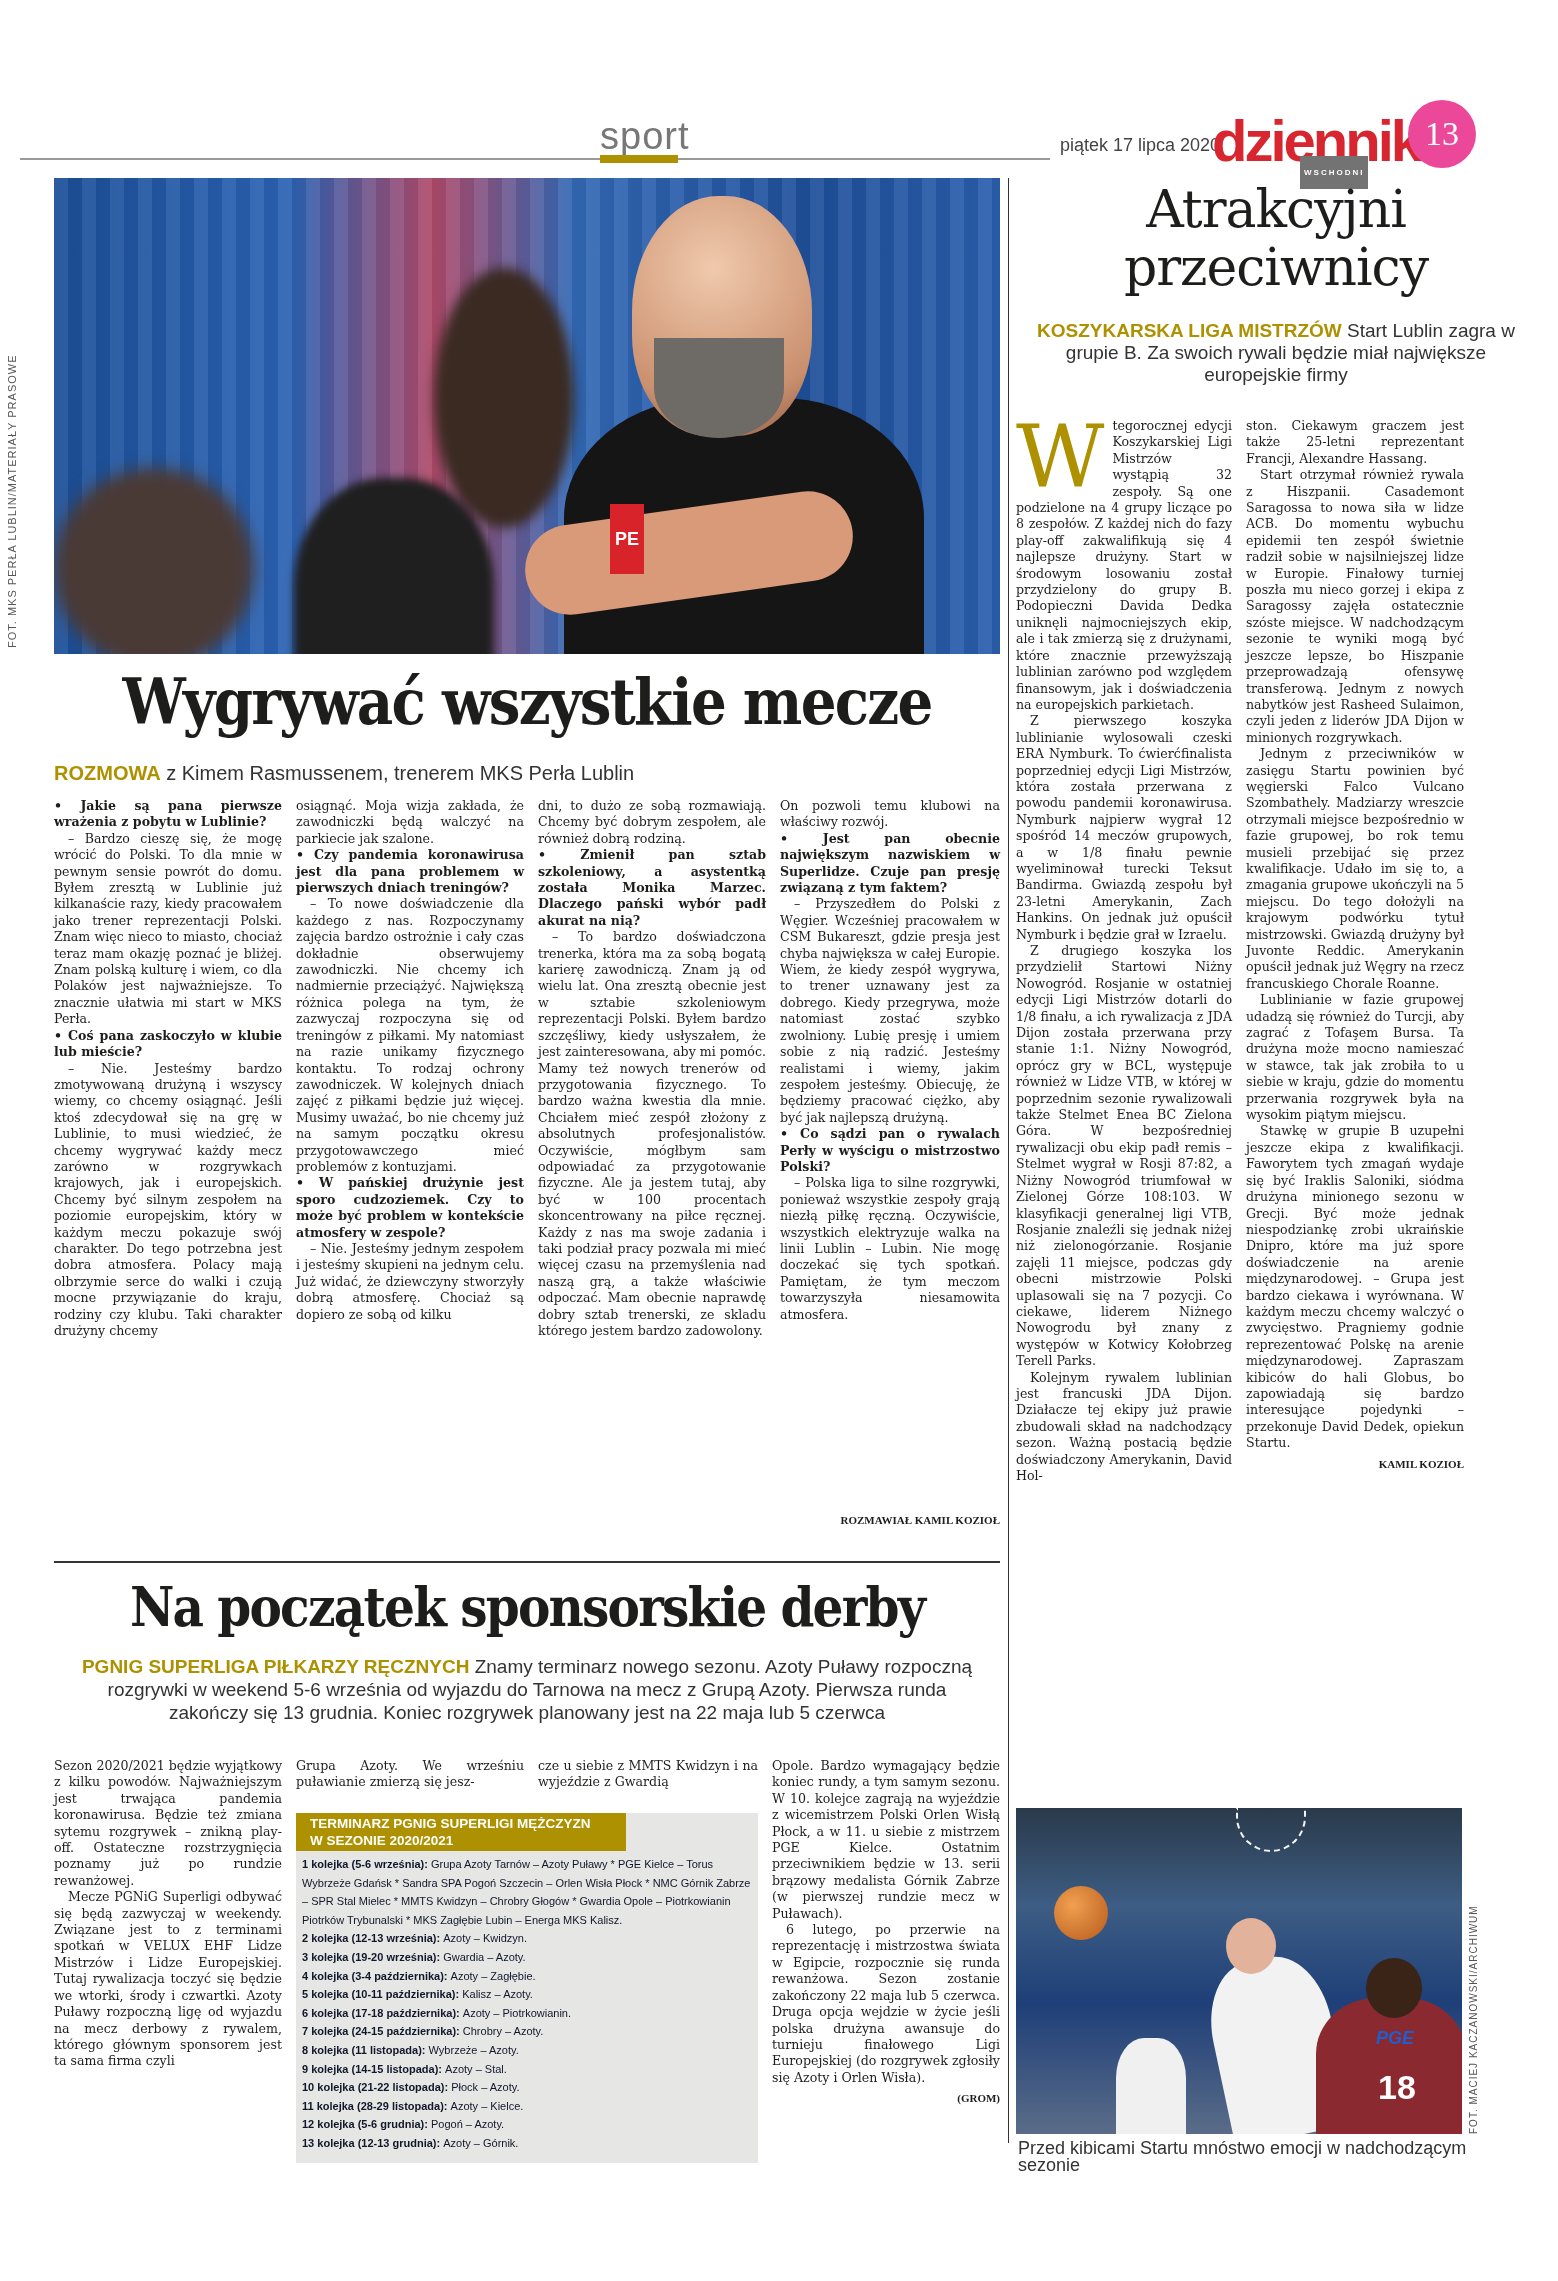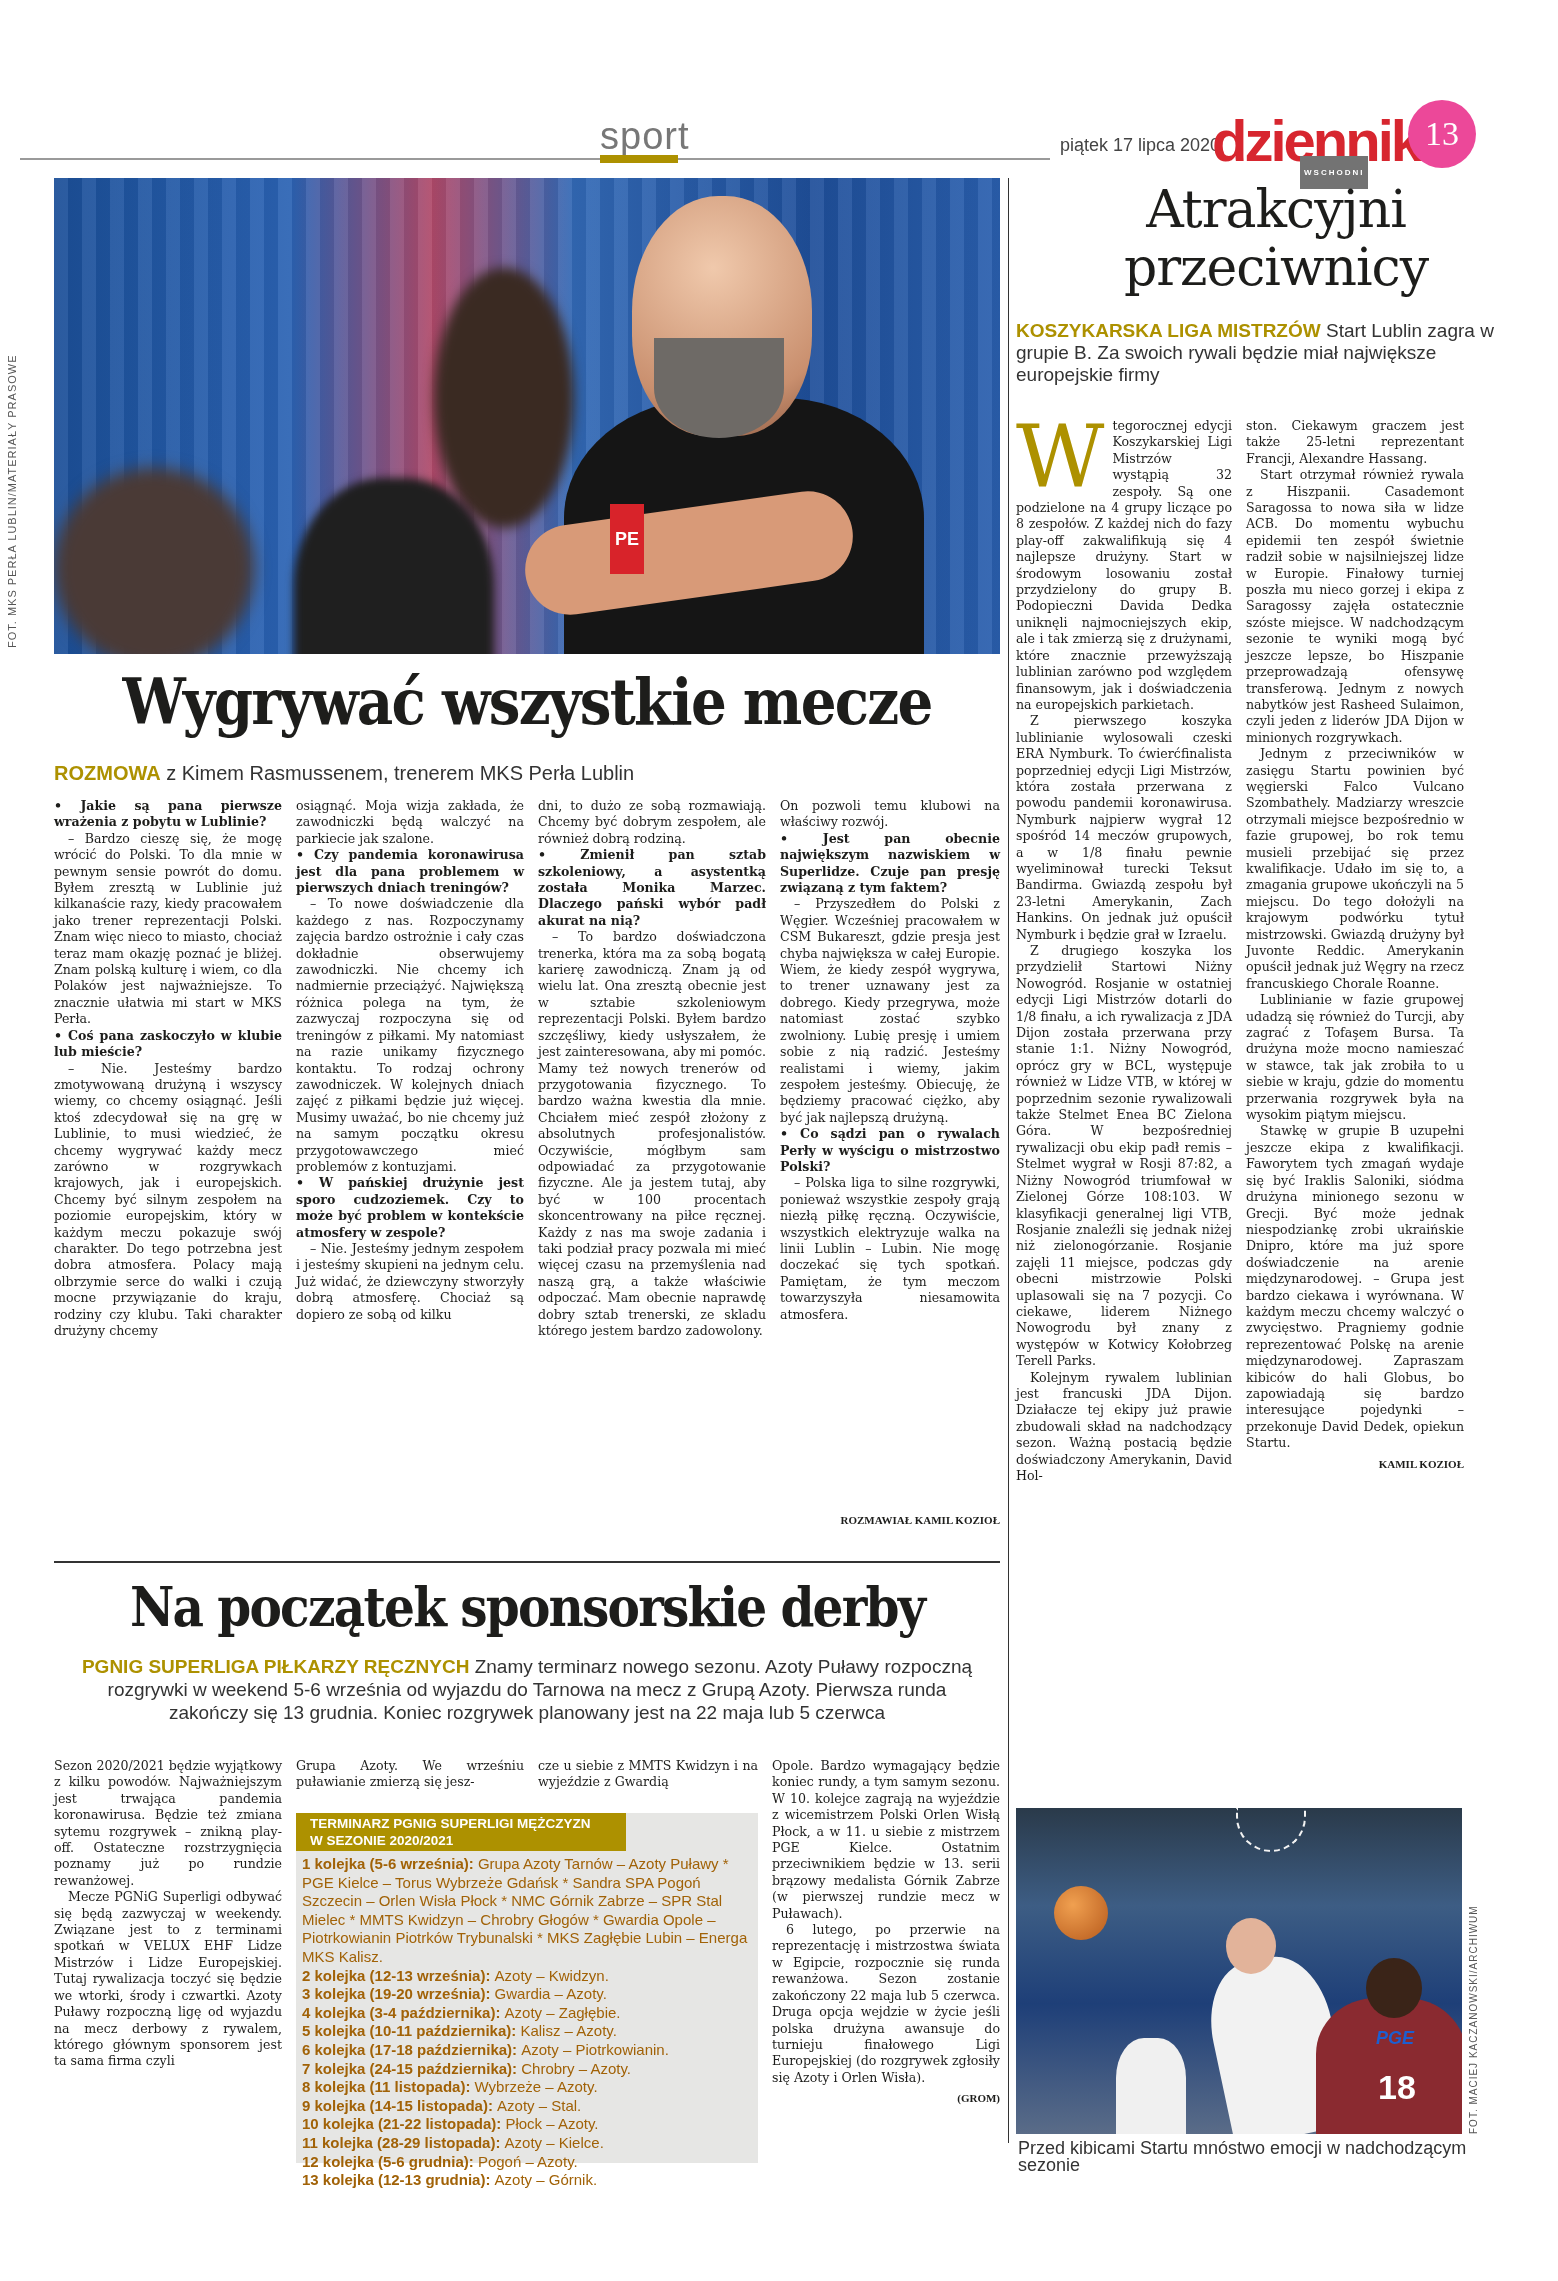--- a/index.html
+++ b/index.html
@@ -39,24 +39,24 @@
 .int-c4{left:780px;top:798px;width:220px}
 .mid-rule{left:54px;top:1561px;width:946px;height:2px;background:#333}
 .head2{left:54px;top:1580px;width:946px;text-align:center;font-family:"DejaVu Serif",serif;font-weight:bold;font-size:54px;letter-spacing:-2px;line-height:1;transform:scaleX(0.9);transform-origin:center}
 .deck2{left:70px;top:1655px;width:914px;text-align:center;font-family:"Liberation Sans",sans-serif;font-size:19px;line-height:23px;color:#333}
 .bot-c1{left:54px;top:1758px;width:228px}
 .bot-c2{left:296px;top:1758px;width:228px}
 .bot-c3{left:538px;top:1758px;width:220px}
 .bot-c4{left:772px;top:1758px;width:228px}
 .table-box{left:296px;top:1813px;width:462px;height:350px;background:#e6e6e4}
 .table-title{background:#ad9100;color:#fff;font-family:"Liberation Sans",sans-serif;font-weight:bold;font-size:13.5px;line-height:17px;padding:2px 14px;display:inline-block;width:330px}
-.table-rows{padding:4px 6px;font-family:"Liberation Sans",sans-serif;font-size:15px;line-height:18.6px;color:#a16207}
+.table-rows{padding:4px 6px;font-family:"Liberation Sans",sans-serif;font-size:11px;line-height:18.6px;color:#0f172a}
 .table-rows b{font-weight:bold}
 .head3{left:1016px;top:180px;width:520px;text-align:center;font-family:"DejaVu Serif",serif;font-size:52px;line-height:58px;letter-spacing:-1px;color:#1d1d1b}
-.deck3{left:1016px;top:320px;width:520px;font-family:"Liberation Sans",sans-serif;font-size:19px;line-height:22px;color:#333}
+.deck3{left:1016px;top:320px;width:520px;text-align:center;font-family:"Liberation Sans",sans-serif;font-size:19px;line-height:22px;color:#333}
 .r-c1{left:1016px;top:418px;width:216px}
 .r-c2{left:1246px;top:418px;width:218px}
 .dropcap{float:left;font-family:"DejaVu Serif",serif;font-size:86px;line-height:72px;color:#ad9100;margin:2px 8px 0 0}
 .photo-bb{left:1016px;top:1808px;width:446px;height:326px;overflow:hidden;background:linear-gradient(180deg,#2a3a4a 0%,#3d5d84 30%,#1e3f78 60%,#5a6c88 100%)}
 .bb-ball{position:absolute;left:38px;top:78px;width:54px;height:54px;border-radius:50%;background:radial-gradient(circle at 35% 35%,#f0a050,#b75a1c)}
 .bb-p1{position:absolute;left:200px;top:150px;width:120px;height:180px;background:#f2f2f2;border-radius:40% 40% 0 0;transform:rotate(-12deg)}
 .bb-p2{position:absolute;left:300px;top:190px;width:150px;height:140px;background:#8a2a30;border-radius:40% 40% 0 0}
 .bb-p3{position:absolute;left:100px;top:230px;width:70px;height:100px;background:#f0f0f0;border-radius:40% 40% 0 0}
 .bb-head{position:absolute;left:210px;top:110px;width:50px;height:56px;border-radius:50%;background:#e2b39a}
 .bb-head2{position:absolute;left:350px;top:150px;width:56px;height:60px;border-radius:50%;background:#3a2418}

